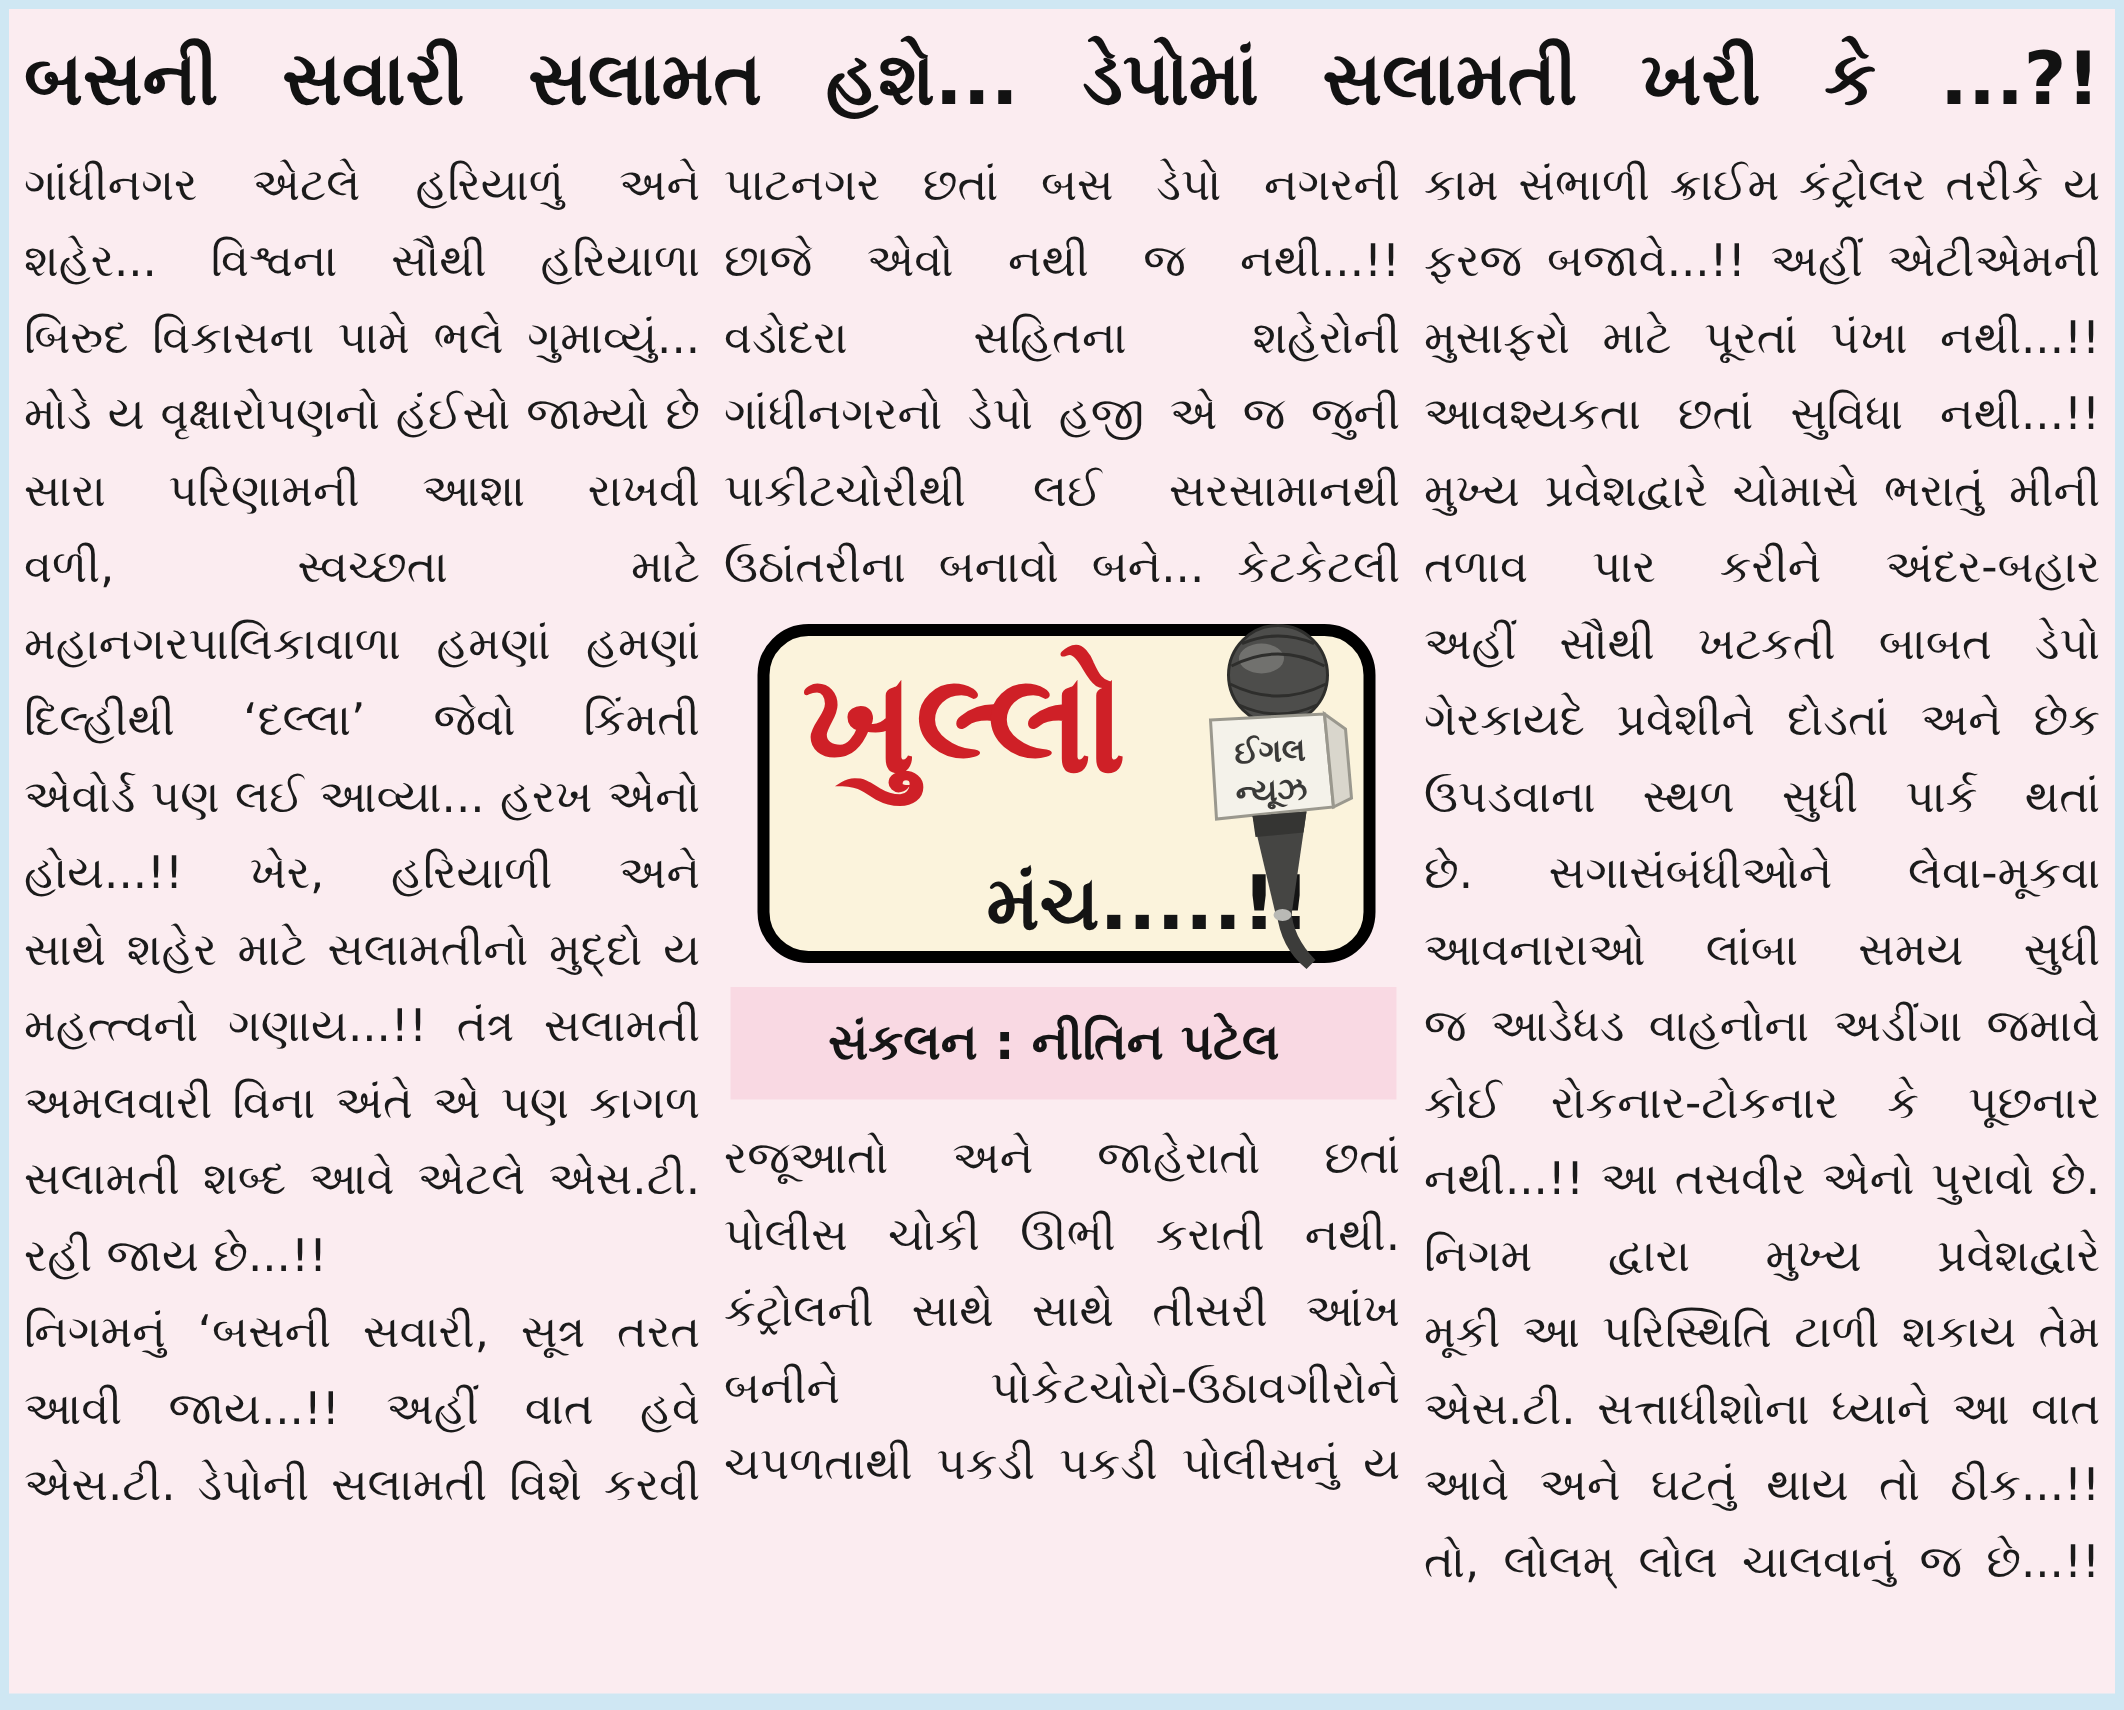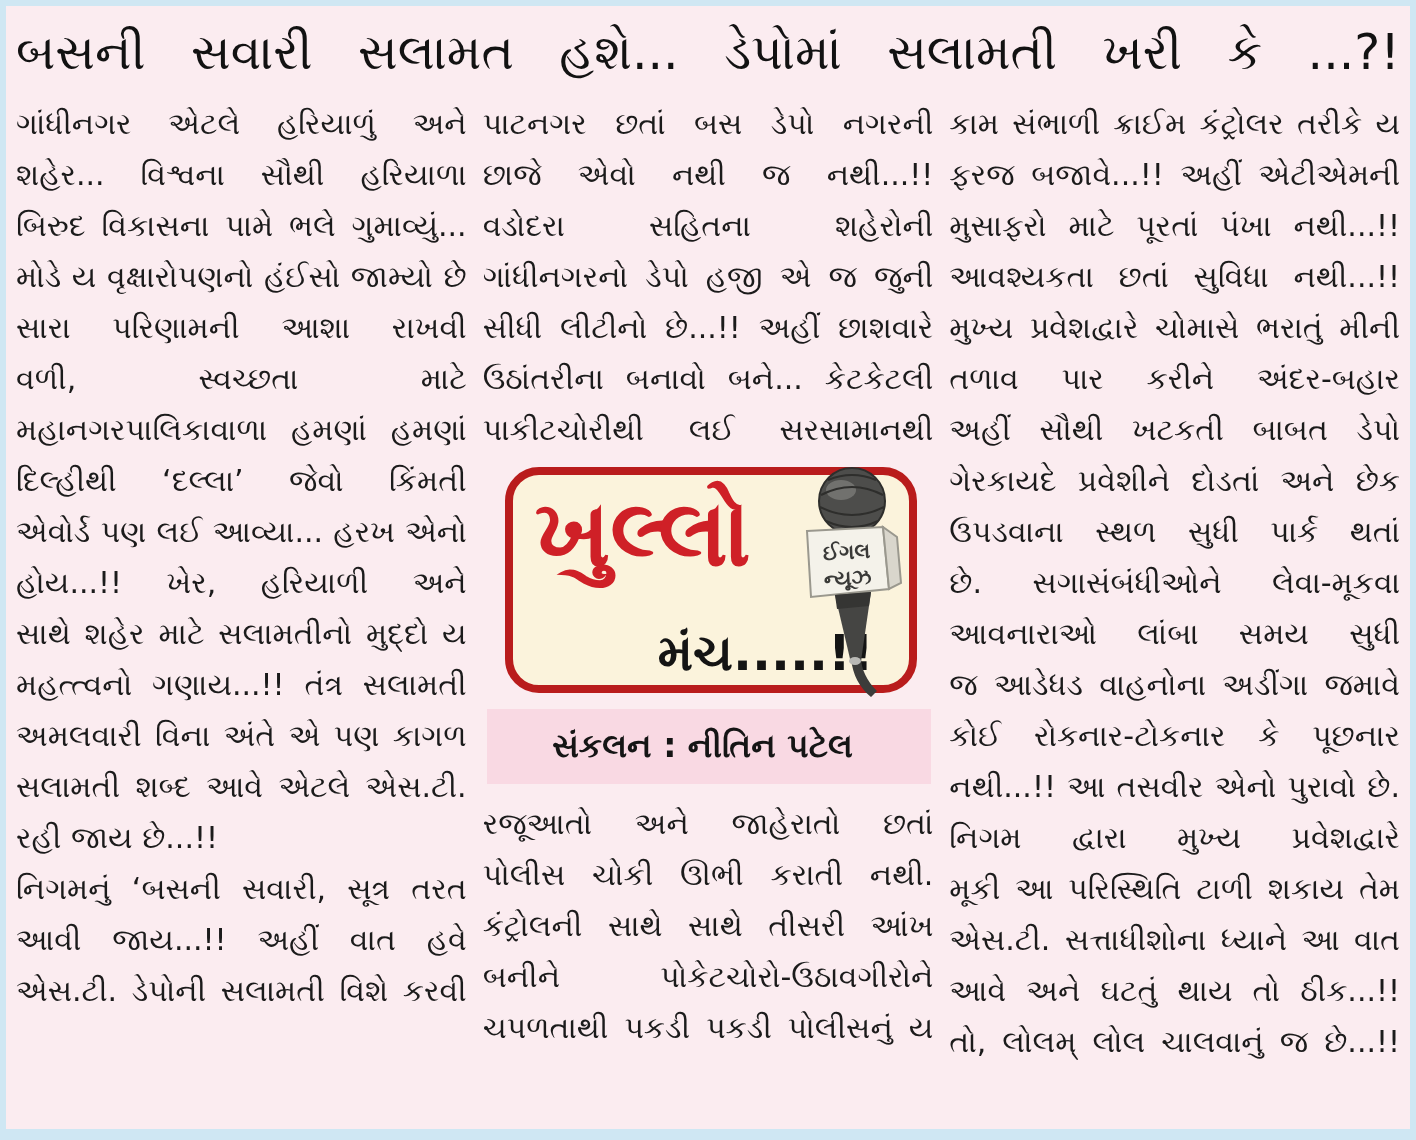--- a/index.html
+++ b/index.html
@@ -13,21 +13,21 @@
     width:1416px;height:1140px;
     box-sizing:border-box;
     background:#fbecf0;
     border:6px solid #cfe7f3;
     border-bottom-width:11px;
     overflow:hidden;
     color:#161616;
   }
   .headline{
     font-size:49px;
-    font-weight:normal;
+    font-weight:bold;
     color:#121212;
     padding:10px 10px 6px 10px;
     text-align:justify;
     text-align-last:justify;
     line-height:74px;
     letter-spacing:0px;
   }
   .cols{
     display:flex;
     gap:16px;
@@ -49,21 +49,21 @@
     white-space:normal;
   }
   .line.flush{ text-align-last:left; }
 
   
   .logo-box{
     position:relative;
     margin:12px 16px 0 22px;
     height:226px;
     background:#fbf3dc;
-    border:8px solid #b91c1c;
+    border:8px solid #000000;
     border-radius:34px;
     box-sizing:border-box;
   }
   .logo-red{
     position:absolute;
     left:22px;top:4px;
     font-size:92px;
     line-height:110px;
     font-weight:bold;
     color:#cf2027;
@@ -121,23 +121,22 @@
         <div class="line">આવી જાય...!! અહીં વાત હવે ગાંધીનગર</div>
         <div class="line">એસ.ટી. ડેપોની સલામતી વિશે કરવી છે.</div>
       </div>
 
     <div class="col">
       <div>
           <div class="line">પાટનગર છતાં બસ ડેપો નગરની કક્ષાને</div>
           <div class="line">છાજે એવો નથી જ નથી...!! રાજ્યના</div>
           <div class="line">વડોદરા સહિતના શહેરોની સરખામણીમાં</div>
           <div class="line">ગાંધીનગરનો ડેપો હજી એ જ જુની ઘરેડનો</div>
-          <div class="line">સીધી લીટીનો છે...!! અહીં છાશવારે</div>
+          <div class="line">પાકીટચોરીથી લઈ સરસામાનથી</div>
           <div class="line">ઉઠાંતરીના બનાવો બને... કેટકેટલી</div>
-          <div class="line">પાકીટચોરીથી લઈ સરસામાનથી</div>
         </div>
 
       <div class="logo-box">
         <div class="logo-red">ખુલ્લો</div>
         <div class="logo-black">મંચ.....!!</div>
         <svg class="mic" viewBox="0 0 110 238" xmlns="http://www.w3.org/2000/svg">
 
           <circle cx="57" cy="36" r="33" fill="#4d4d4b"></circle>
           <circle cx="57" cy="36" r="33" fill="none" stroke="#2e2e2c" stroke-width="2"></circle>
           <ellipse cx="46" cy="25" rx="15" ry="10" fill="#8f8f8c" opacity="0.55"></ellipse>

